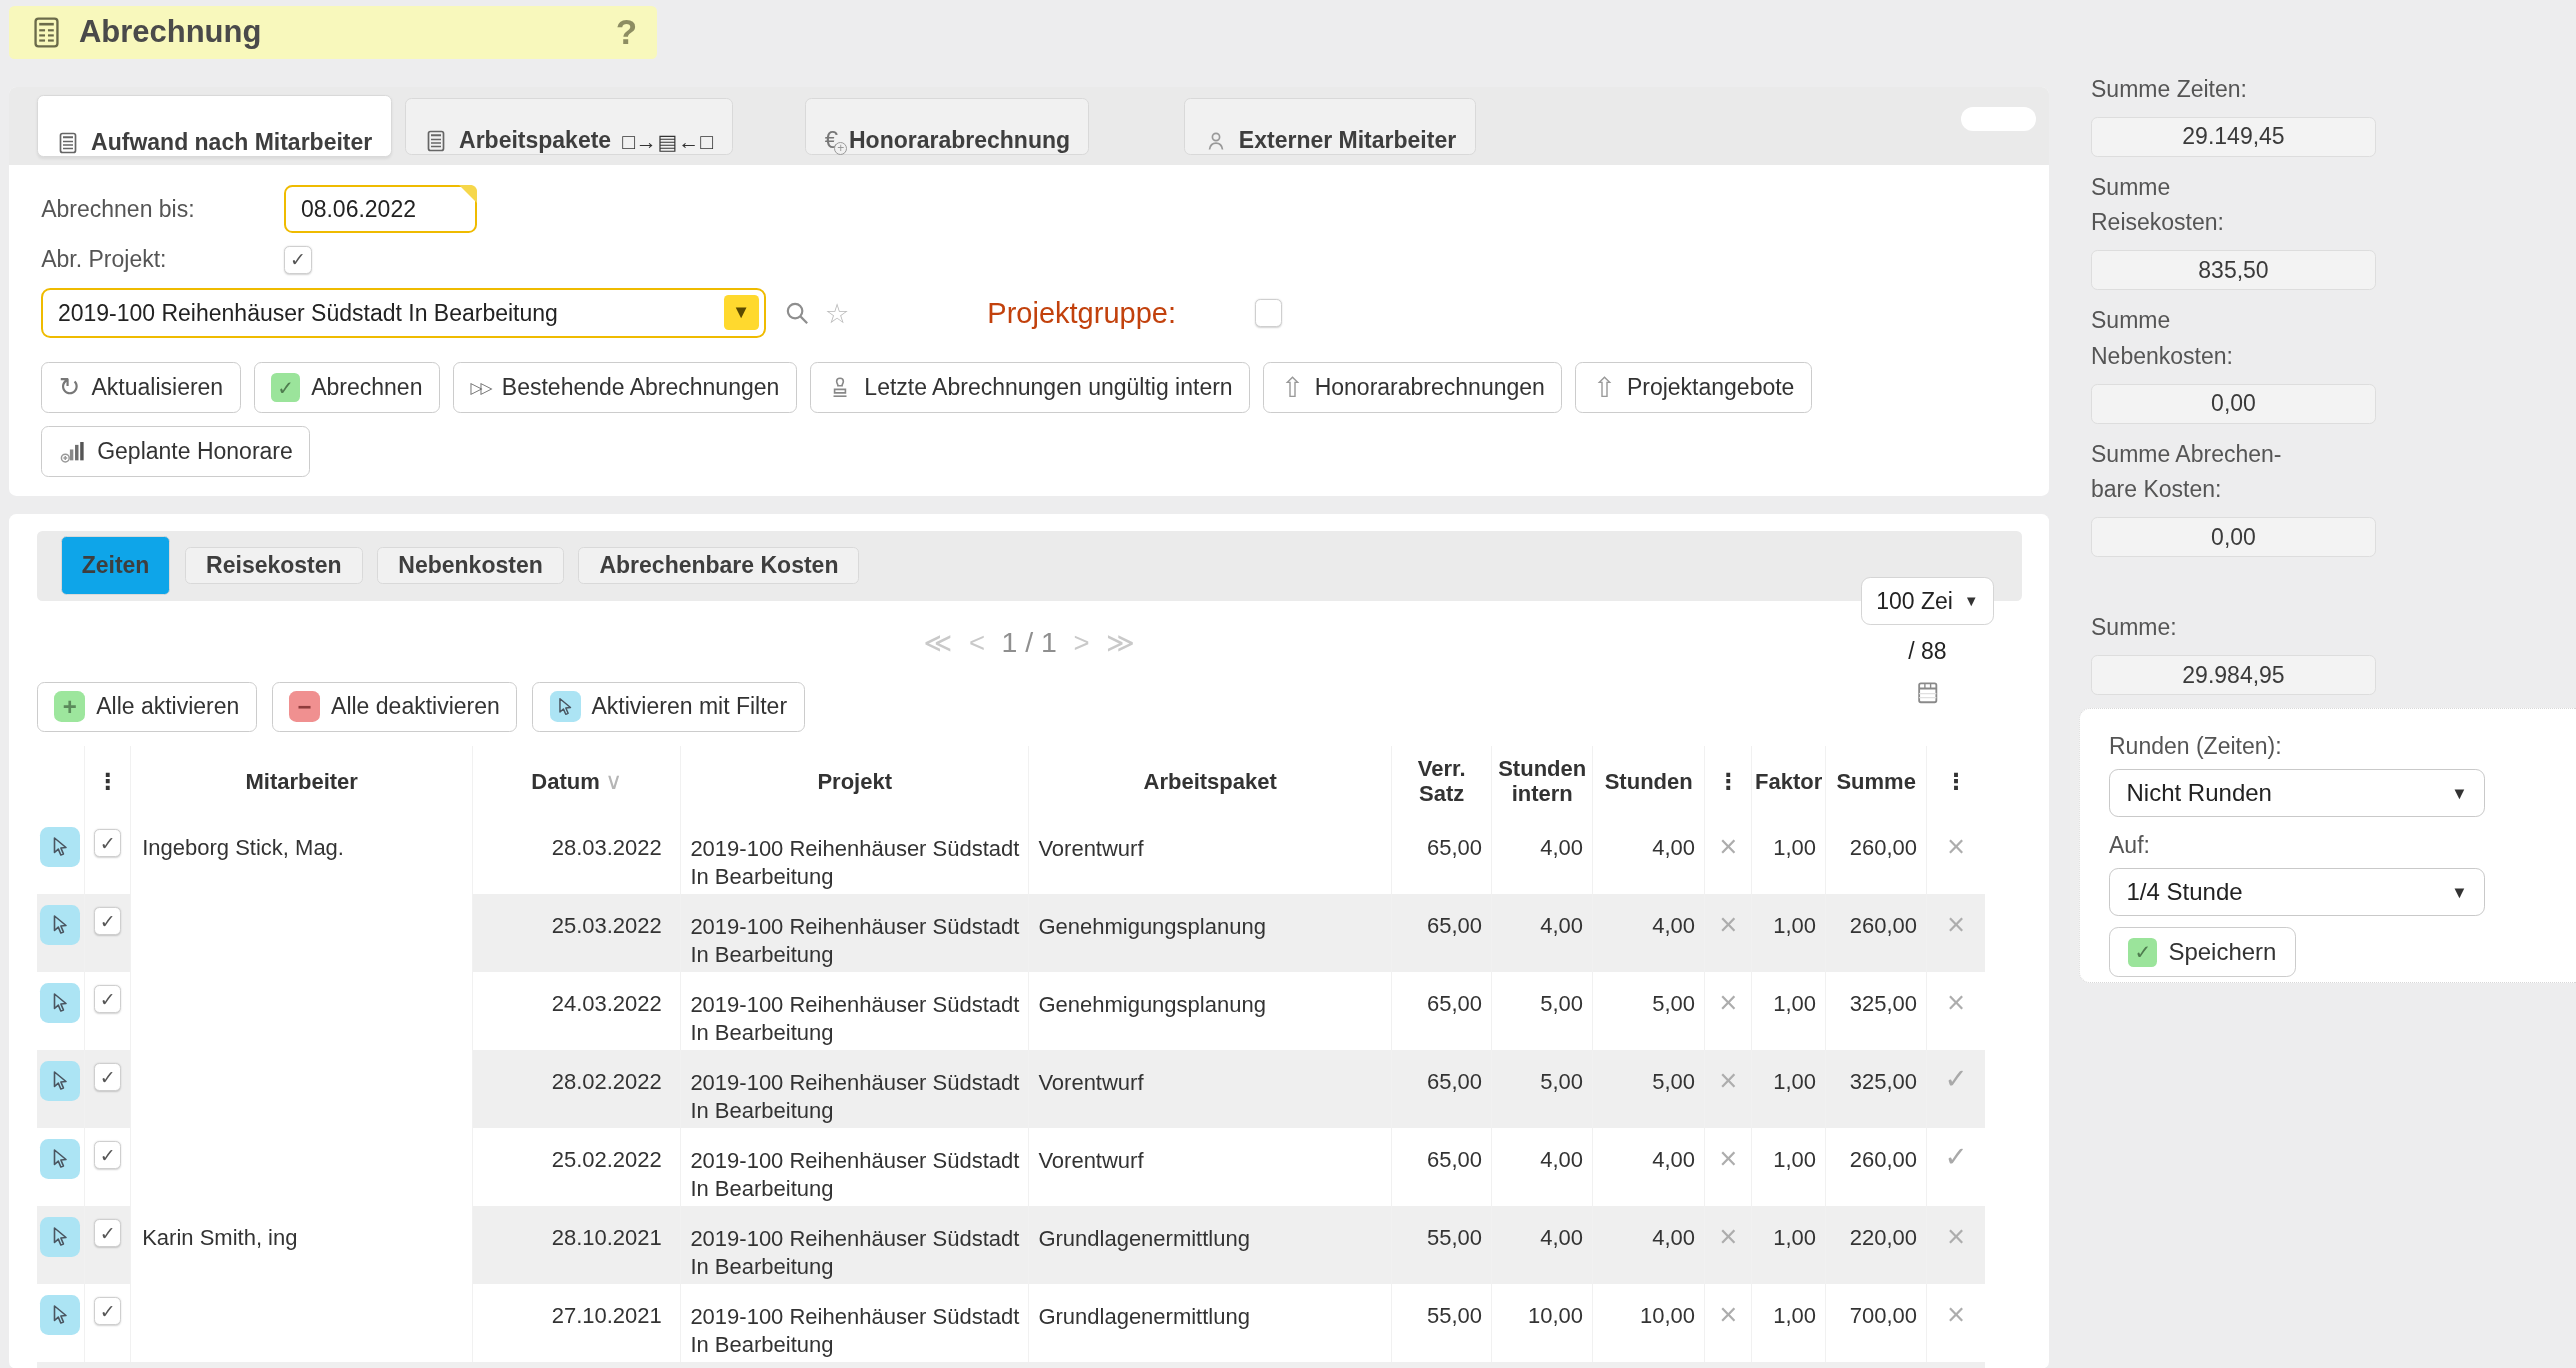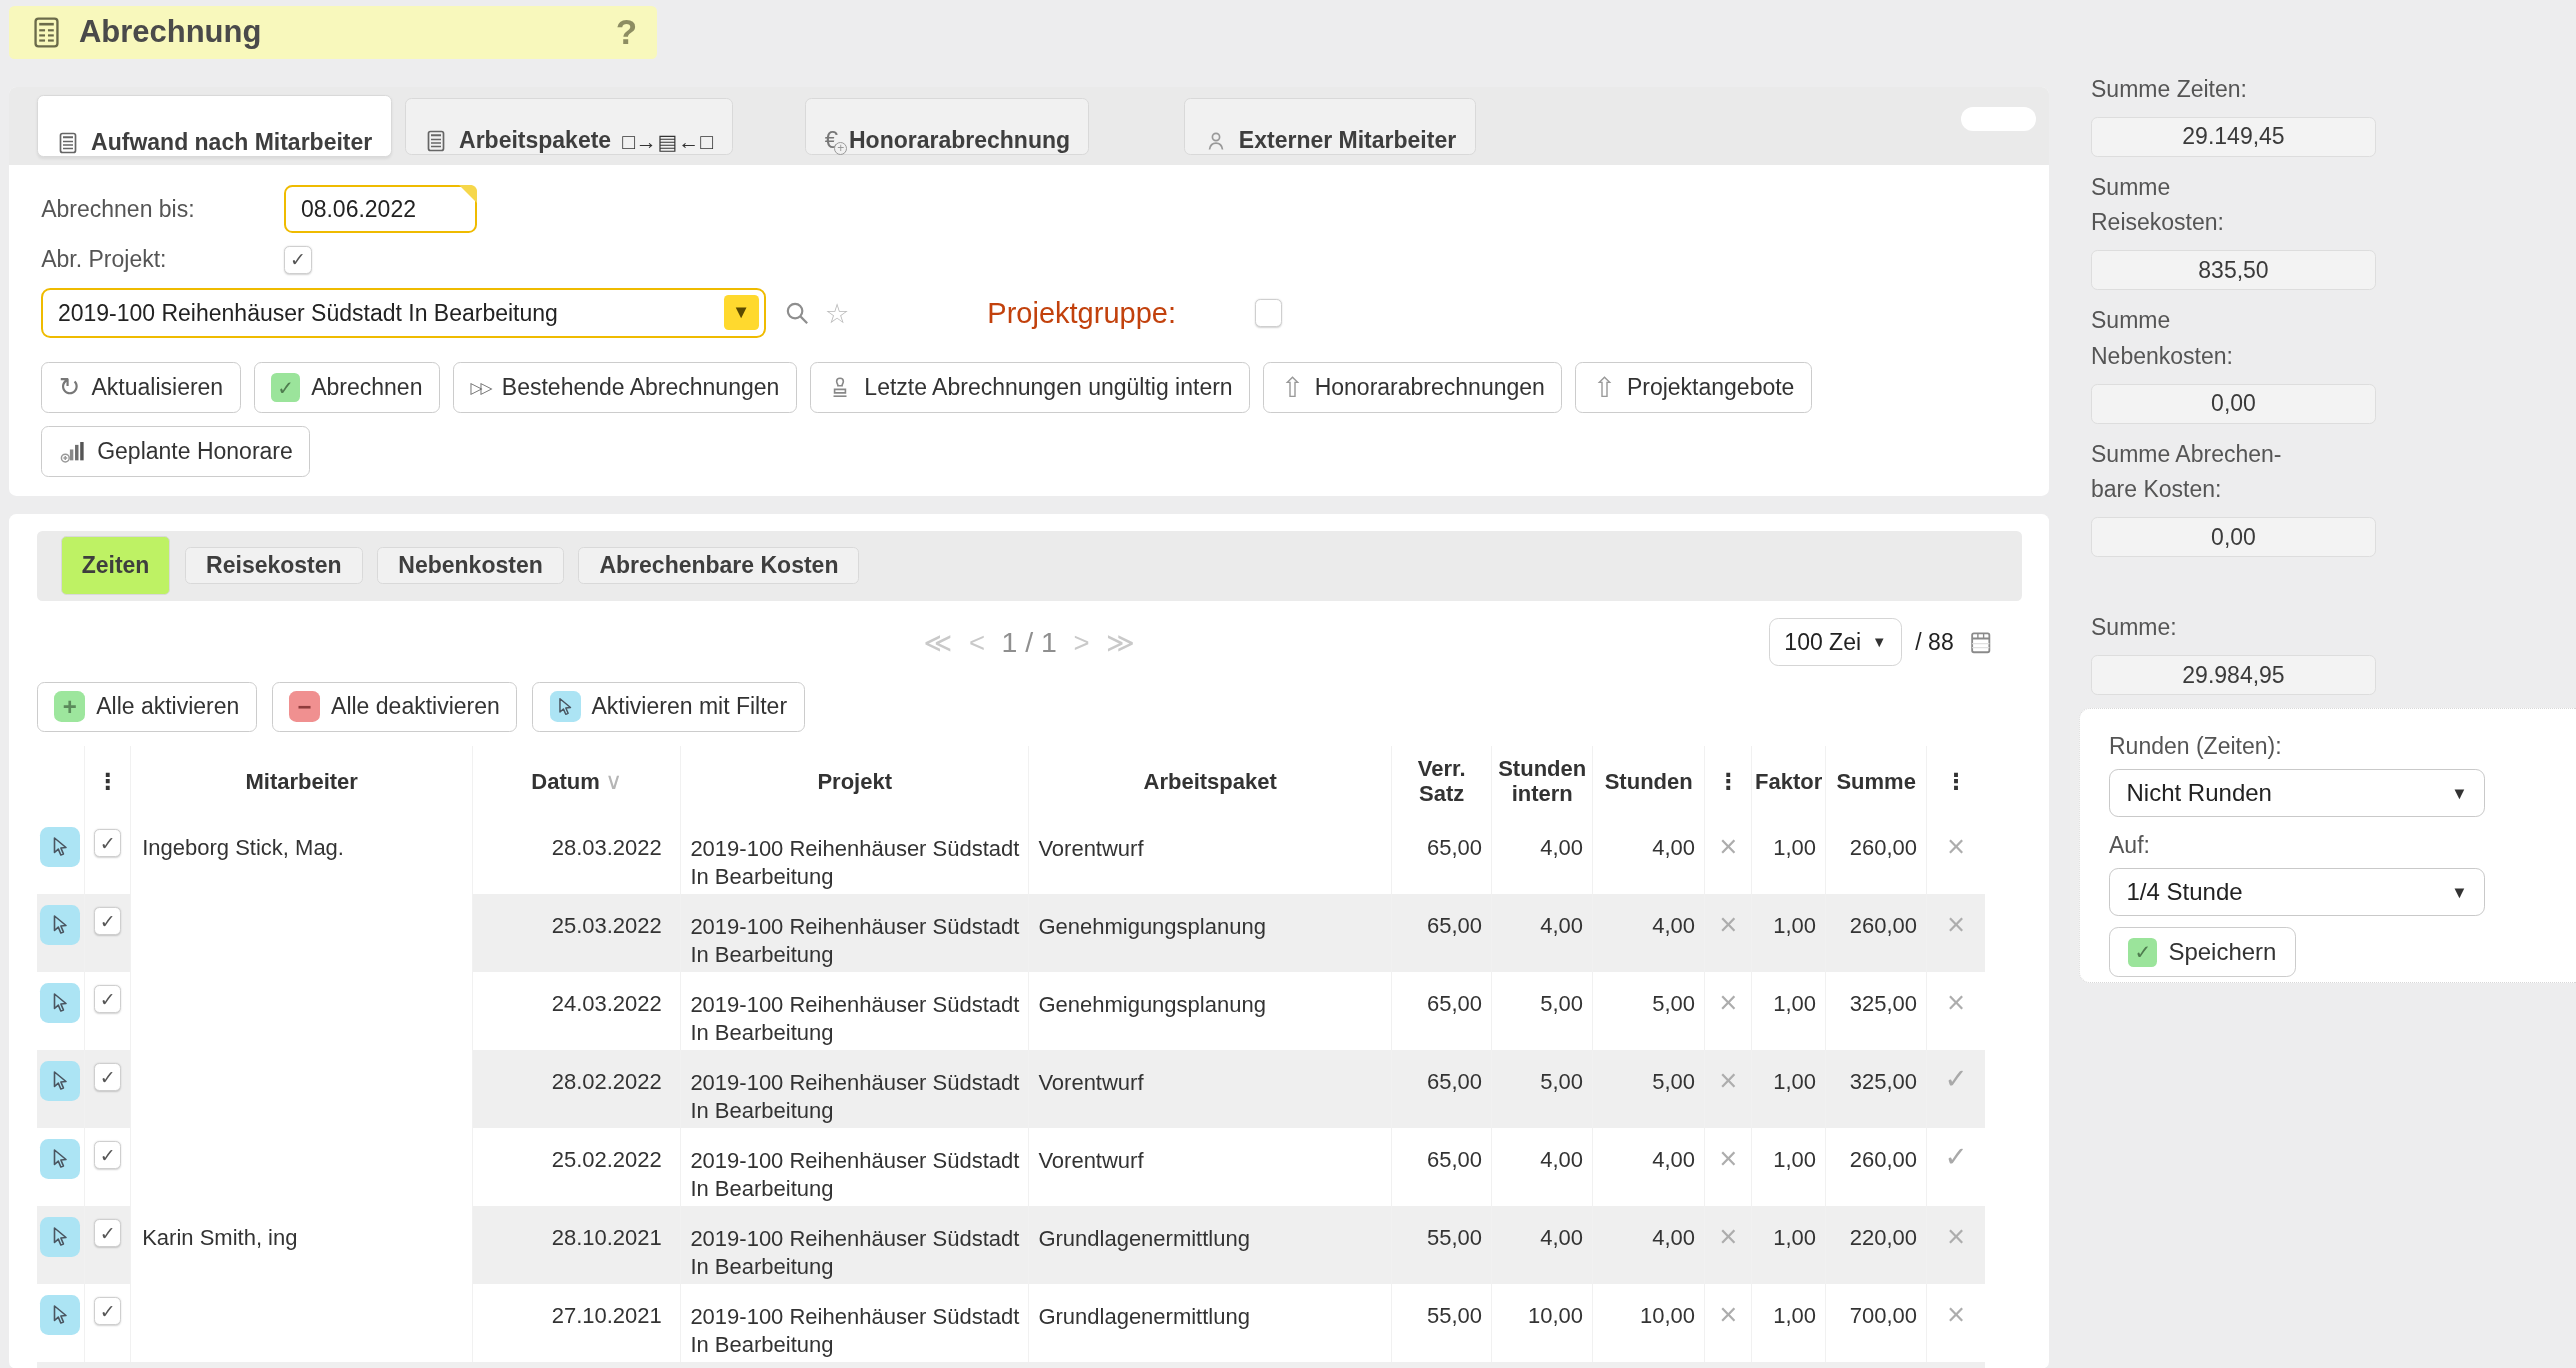--- a/index.html
+++ b/index.html
@@ -47,29 +47,29 @@
   .btn-row { display:flex; gap:13px; margin-top:24px; flex-wrap:wrap; }
   .btn { display:inline-flex; align-items:center; gap:11px; background:#fff; border:0.9px solid #ccc; border-radius:7.3px; height:51px; padding:0 16.5px; font-size:23px; color:#333; cursor:pointer; white-space:nowrap; }
   .ic-green-check { width:29px; height:29px; background:#9be49b; border-radius:5.5px; display:inline-flex; align-items:center; justify-content:center; color:#4f7c4f; font-size:20px; }
   .ic-refresh { font-size:26px; color:#777; }
   .ic-forward { font-size:15.6px; color:#666; letter-spacing:-1.8px; }
   .ic-up { font-size:27.5px; color:#999; }
 
   
   .subtab-strip { height:70px; background:#ebebeb; border-radius:5.5px; display:flex; align-items:center; padding:0 24px; }
   .sub-tab { height:37px; display:inline-flex; align-items:center; padding:0 20px; background:#f1f1f1; border:0.9px solid #d9d9d9; border-radius:5.5px; font-size:23px; font-weight:600; color:#3e3e3e; cursor:pointer; }
-  .sub-tab.active { background:#bef264; height:59px; }
+  .sub-tab.active { background:#0ea5e9; height:59px; }
   .sub-tab + .sub-tab { margin-left:14.7px; }
 
   
   .pag-row { position:relative; height:61px; margin-top:11px; }
   .pag-center { position:absolute; left:50%; top:50%; transform:translate(-50%,-50%); display:flex; align-items:center; gap:16.5px; font-size:27.5px; color:#c9c9c9; }
   .pag-center .pag-arrow { cursor:pointer; font-weight:400; }
   .pag-current { color:#8f8f8f; font-size:28.5px; }
-  .pag-right { position:absolute; right:27.5px; top:50%; transform:translateY(-50%); display:flex; align-items:center; gap:13px; }
+  .pag-right { position:absolute; right:27.5px; top:50%; transform:translateY(-50%); display:flex; align-items:center; gap:13px;flex-direction:column; }
   .pagesize-pill { display:inline-flex; align-items:center; gap:11px; border:0.9px solid #d5d5d5; border-radius:9.2px; height:48px; padding:0 14.7px; font-size:23px; color:#222; cursor:pointer; background:#fff; }
   .pagesize-pill .dd { font-size:14.7px; color:#333; }
   .total-count { font-size:23px; color:#222; }
 
   
   .bulk-row { display:flex; gap:14.7px; margin-top:9.2px; }
   .sq { width:31px; height:31px; border-radius:7.3px; display:inline-flex; align-items:center; justify-content:center; font-size:24px; font-weight:700; }
   .sq.green { background:#9de69d; color:#5b8a5b; }
   .sq.red { background:#f09090; color:#8f3c3c; }
   .sq.blue { background:#ace4f4; }

